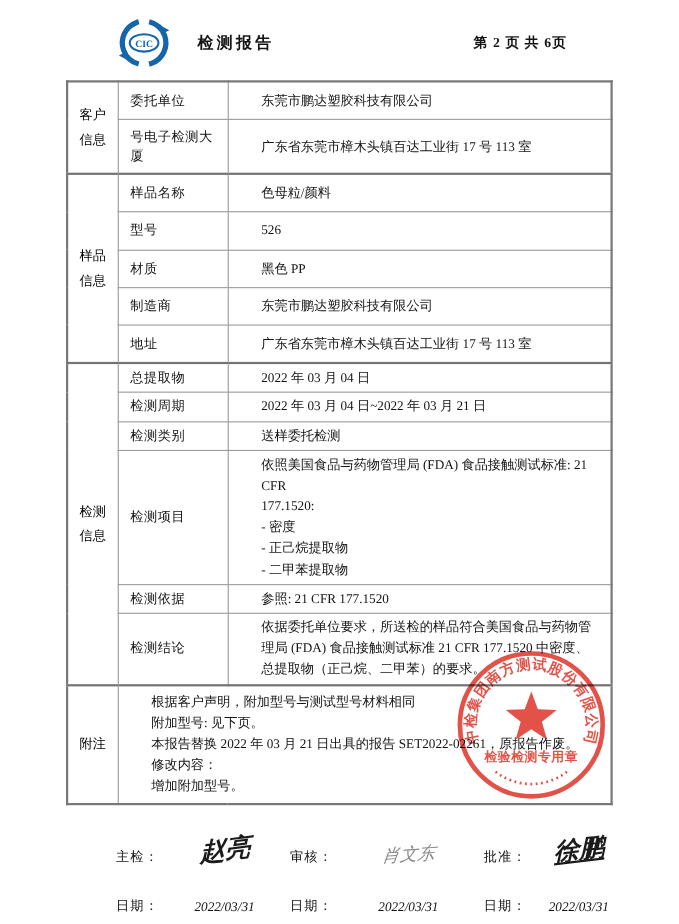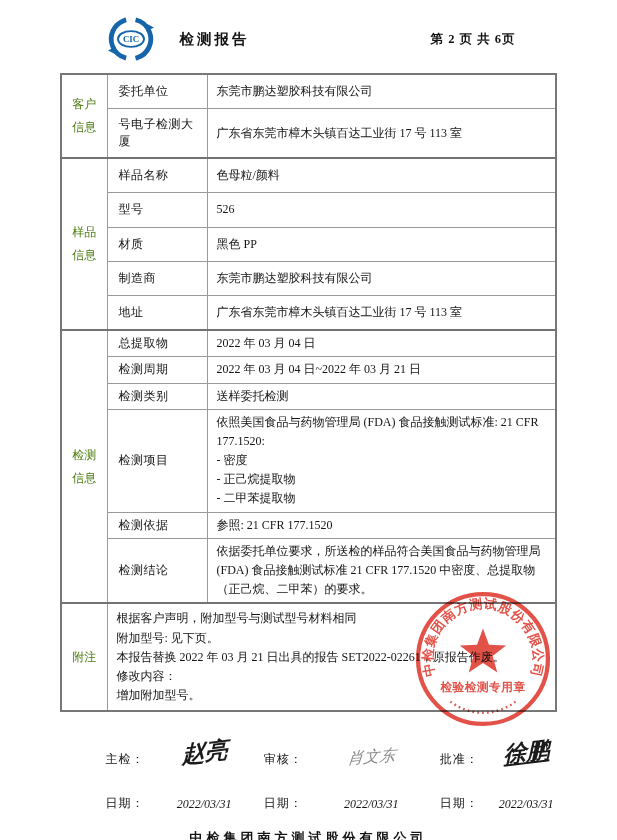--- a/index.html
+++ b/index.html
@@ -20,24 +20,24 @@
   .report-table {
     width:497px; margin:9px auto 0 auto;
     border-collapse:collapse; table-layout:fixed;
     font-size:12px;
   }
   .report-table td { border:1px solid #9a9a9a; vertical-align:middle; }
   .report-table { border:2px solid #777; }
   tr.sec-start td { border-top:2px solid #737373; }
   td.sec {
     width:46px; text-align:center; white-space:pre-line; line-height:1.9;
-    font-size:12px; color:#4d7c0f;margin-left:26px;
+    font-size:12px; color:#000000;margin-left:26px;
   }
   td.lbl { width:100px; padding:7px 6px 7px 11px; letter-spacing:.5px; }
-  td.val { padding:7px 8px 7px 9px; line-height:1.6; white-space:pre-line; }
+  td.val { padding:7px 8px 7px 30px; line-height:1.6; white-space:pre-line; }
   tbody.s-test td.lbl { padding-top:4px; padding-bottom:4px; }
   tbody.s-test td.val { padding-top:3px; padding-bottom:3px;font-family:Liberation Serif, serif; }
   tbody.s-note td.val { padding-top:5px; padding-bottom:5px; }
   
   .sig-block { display:flex; padding-left:62px; margin-top:22px; position:relative; z-index:3; }
   .sig-col { display:flex; flex-direction:column; }
   .sig-col.c1 { width:168px; }
   .sig-col.c2 { width:187px; }
   .sig-col.c3 { width:142px; }
   .sig-row { display:flex; align-items:flex-end; height:34px; font-size:12px; }

